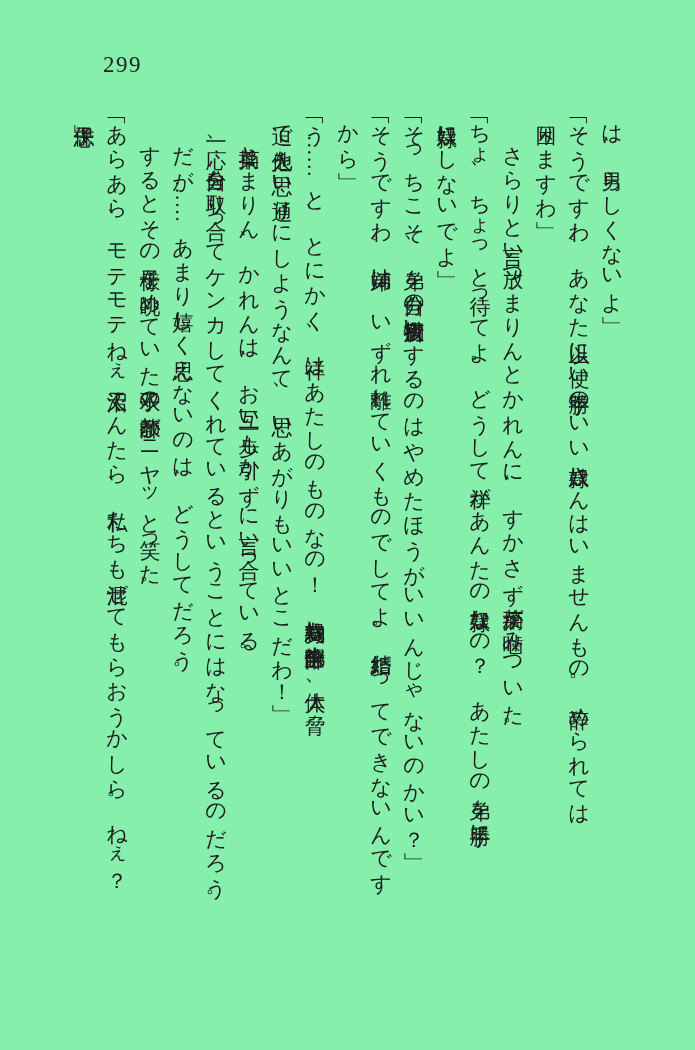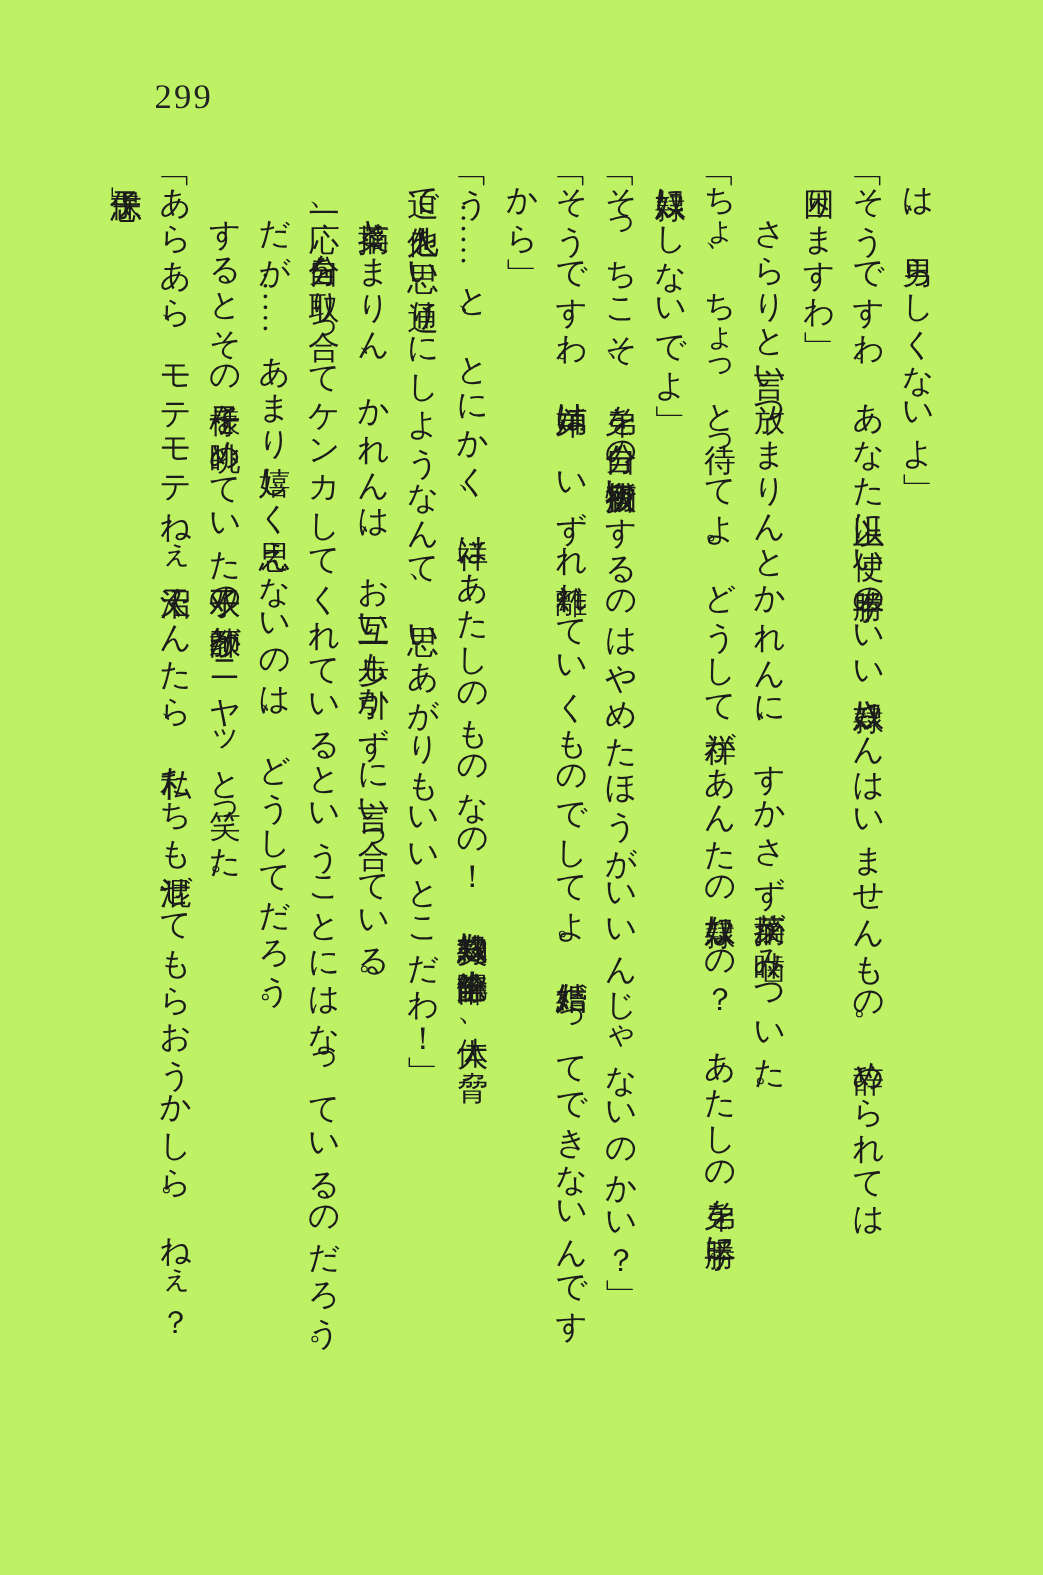--- a/index.html
+++ b/index.html
@@ -6,21 +6,21 @@
     margin: 0;
     padding: 0;
     width: 695px;
     height: 1050px;
     background: #ffffff;
   }
   .page {
     position: relative;
     width: 695px;
     height: 1050px;
-    background: #bef264;
+    background: #86efac;
     font-family: "Liberation Serif", "DejaVu Serif", serif;
     color: #1b1b1b;
     overflow: hidden;
   }
   .page-number {
     position: absolute;
     top: 52px;
     left: 103px;
     font-size: 23px;
     letter-spacing: 1.5px;

